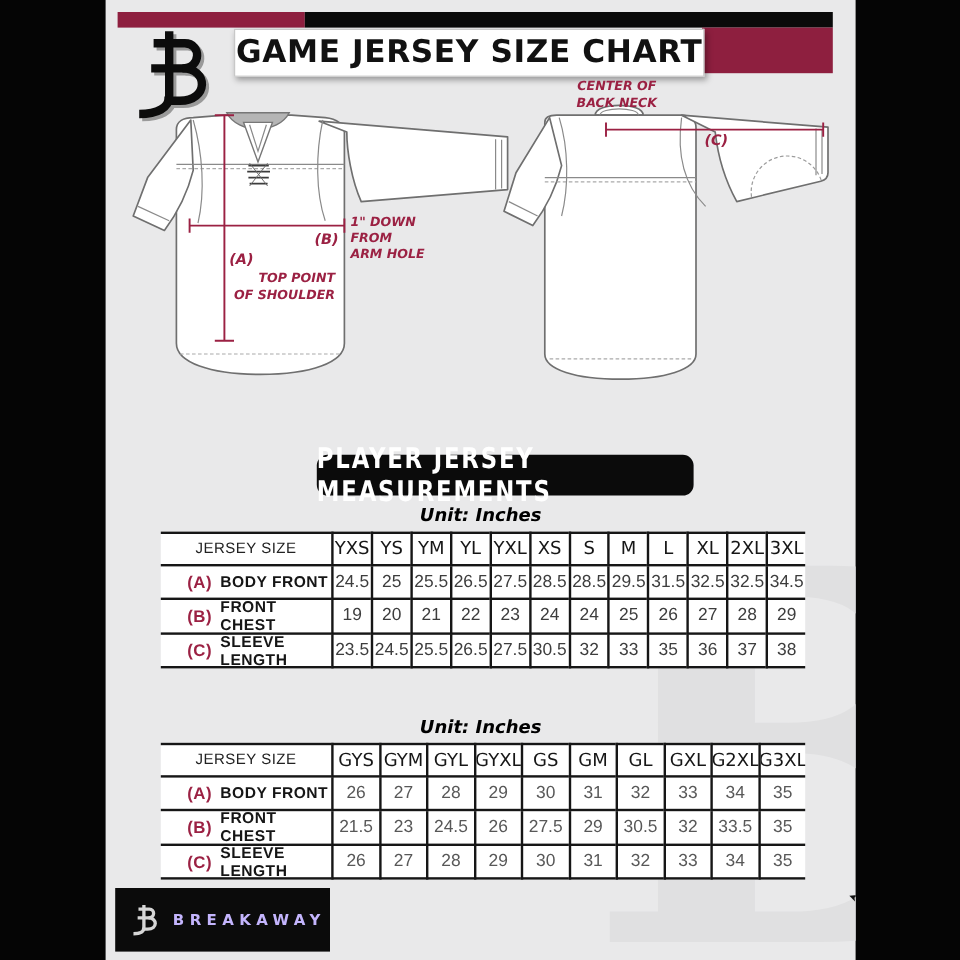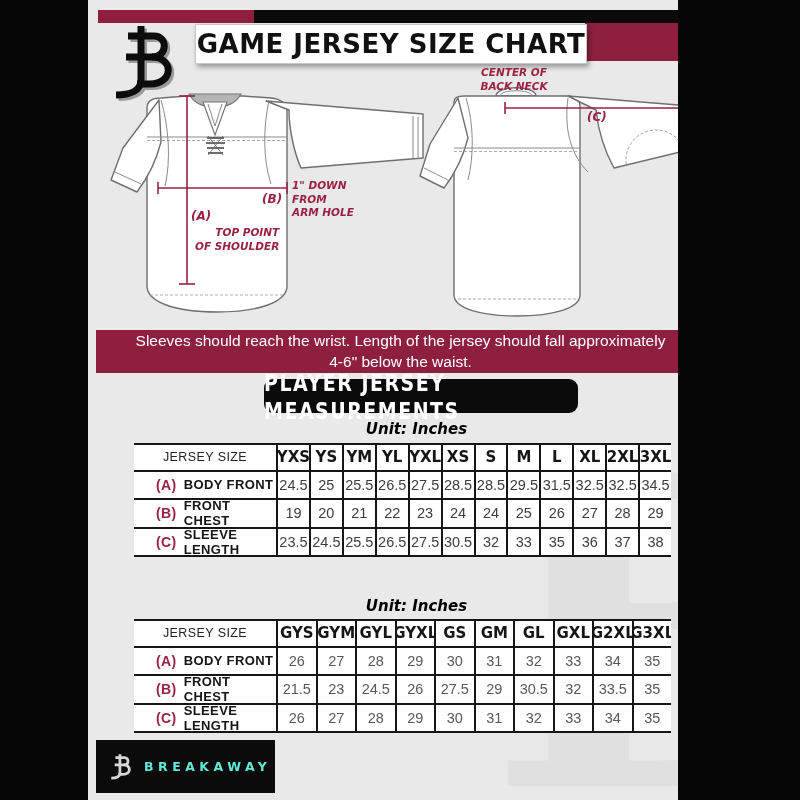--- a/index.html
+++ b/index.html
@@ -1,18 +1,18 @@
 <!DOCTYPE html>
 <html><head>
 <meta charset="utf-8">
 <style>
   html,body{margin:0;padding:0;background:#000;}
   #canvas{position:relative;width:800px;height:800px;background:#050505;overflow:hidden;
           font-family:"Liberation Sans",sans-serif;}
-  .flyer{position:absolute;left:88px;top:0;width:574px;height:800px;background:#e9e9ea;overflow:hidden;padding-left:16px;}
+  .flyer{position:absolute;left:88px;top:0;width:625px;height:800px;background:#e9e9ea;overflow:hidden;}
   .abs{position:absolute;}
   .preline{white-space:pre-line;}
 
   
   .bar-maroon{left:10px;top:10px;width:156px;height:13px;background:var(--maroon);z-index:3;}
   .bar-black{left:166px;top:10px;width:440px;height:13px;background:#0a0a0a;z-index:3;}
   .maroon-block{left:497px;top:23px;width:109px;height:38px;background:var(--maroon);z-index:3;}
   .title-band{left:107px;top:24px;width:390px;height:38px;background:#fff;border:1px solid #c8c8c8;
               box-shadow:2px 3px 5px rgba(0,0,0,.35);z-index:4;display:flex;align-items:center;justify-content:center;}
   .title-band h1{margin:0;font-size:26px;font-weight:bold;letter-spacing:.5px;color:#111;
@@ -37,31 +37,31 @@
   .unit{width:625px;text-align:center;font-style:italic;font-weight:bold;font-size:15px;color:#000000;z-index:3;
         font-family:"DejaVu Sans",sans-serif;}
 
   
   .mtable{left:46px;width:537px;background:#fff;display:grid;grid-auto-rows:28.5px;z-index:3;}
   .cell{display:flex;align-items:center;justify-content:center;border-bottom:2px solid #161616;
         font-size:14px;color:#161616;overflow:hidden;}
   .cell.top{border-top:2px solid #161616;}
   .cell.vline{border-left:2px solid #161616;}
   .cell.corner{font-size:12.5px;letter-spacing:.4px;color:#222;font-weight:500;}
-  .cell.hsize{font-weight:bold;font-size:15px;font-family:"DejaVu Sans",sans-serif;}
+  .cell.hsize{font-weight:normal;font-size:15px;font-family:"DejaVu Sans",sans-serif;}
   .cell.rlabel{justify-content:flex-start;padding-left:22px;gap:7px;font-weight:bold;font-size:13px;
                letter-spacing:.4px;color:#151515;}
   .rkey{color:var(--annot);font-weight:bold;font-size:14px;}
   .cell.val{color:#3d3d3d;font-size:14.5px;}
   #goalie-table .cell.val{color:#585858;}
 
   
   .footer{left:8px;top:740px;height:53px;display:flex;z-index:3;}
   .f-black{width:166px;background:#0b0b0b;display:flex;align-items:center;padding-left:13px;gap:9px;}
-  .f-brand{color:#5eead4;font-weight:bold;font-size:12.5px;letter-spacing:4.5px;font-family:"DejaVu Sans",sans-serif;}
+  .f-brand{color:#c4b5fd;font-weight:bold;font-size:12.5px;letter-spacing:4.5px;font-family:"DejaVu Sans",sans-serif;}
   .f-maroon{width:421px;background:var(--maroon);color:#fff;display:flex;align-items:center;
             padding:0 11px;font-size:13.3px;line-height:1.3;}
 
   .watermark{left:400px;top:420px;font-size:430px;line-height:1;font-weight:bold;color:#e0e0e1;z-index:1;
              font-family:"DejaVu Serif",serif;}
   .cursor-arrow{left:615px;top:740px;z-index:6;width:12px;height:12px;color:#111;font-size:9px;
                 transform:rotate(200deg);}
   svg{display:block;}
   .jersey{z-index:2;}
 </style>
@@ -166,23 +166,20 @@
     <div class="abs ann ann-note preline" style="left:107px;top:226px;text-align:right;">TOP POINT
 OF SHOULDER</div>
     <div class="abs ann ann-key" style="left:174px;top:192px;">(B)</div>
     <div class="abs ann ann-note preline" style="left:204px;top:179px;">1" DOWN
 FROM
 ARM HOLE</div>
     <div class="abs ann ann-key" style="left:499px;top:110px;">(C)</div>
     <div class="abs ann ann-note preline" style="left:386px;top:66px;text-align:center;width:80px;">CENTER OF
 BACK NECK</div>
 
-    <div class="abs info-banner">
-      <p>Sleeves should reach the wrist. Length of the jersey should fall approximately 4-6" below the waist.</p>
-    </div>
 
     <div class="abs section-hd" style="top:379px;margin-left:24px;">
       <span>PLAYER JERSEY MEASUREMENTS</span>
     </div>
     <div class="abs unit" style="top:420px;">Unit: Inches</div>
     <div class="abs mtable" id="player-table" style="top: 443px; grid-template-columns: 142px repeat(12, 1fr);">
         <div class="cell corner top">JERSEY SIZE</div>
         <div class="cell hsize vline top">YXS</div>
         <div class="cell hsize vline top">YS</div>
         <div class="cell hsize vline top">YM</div>

